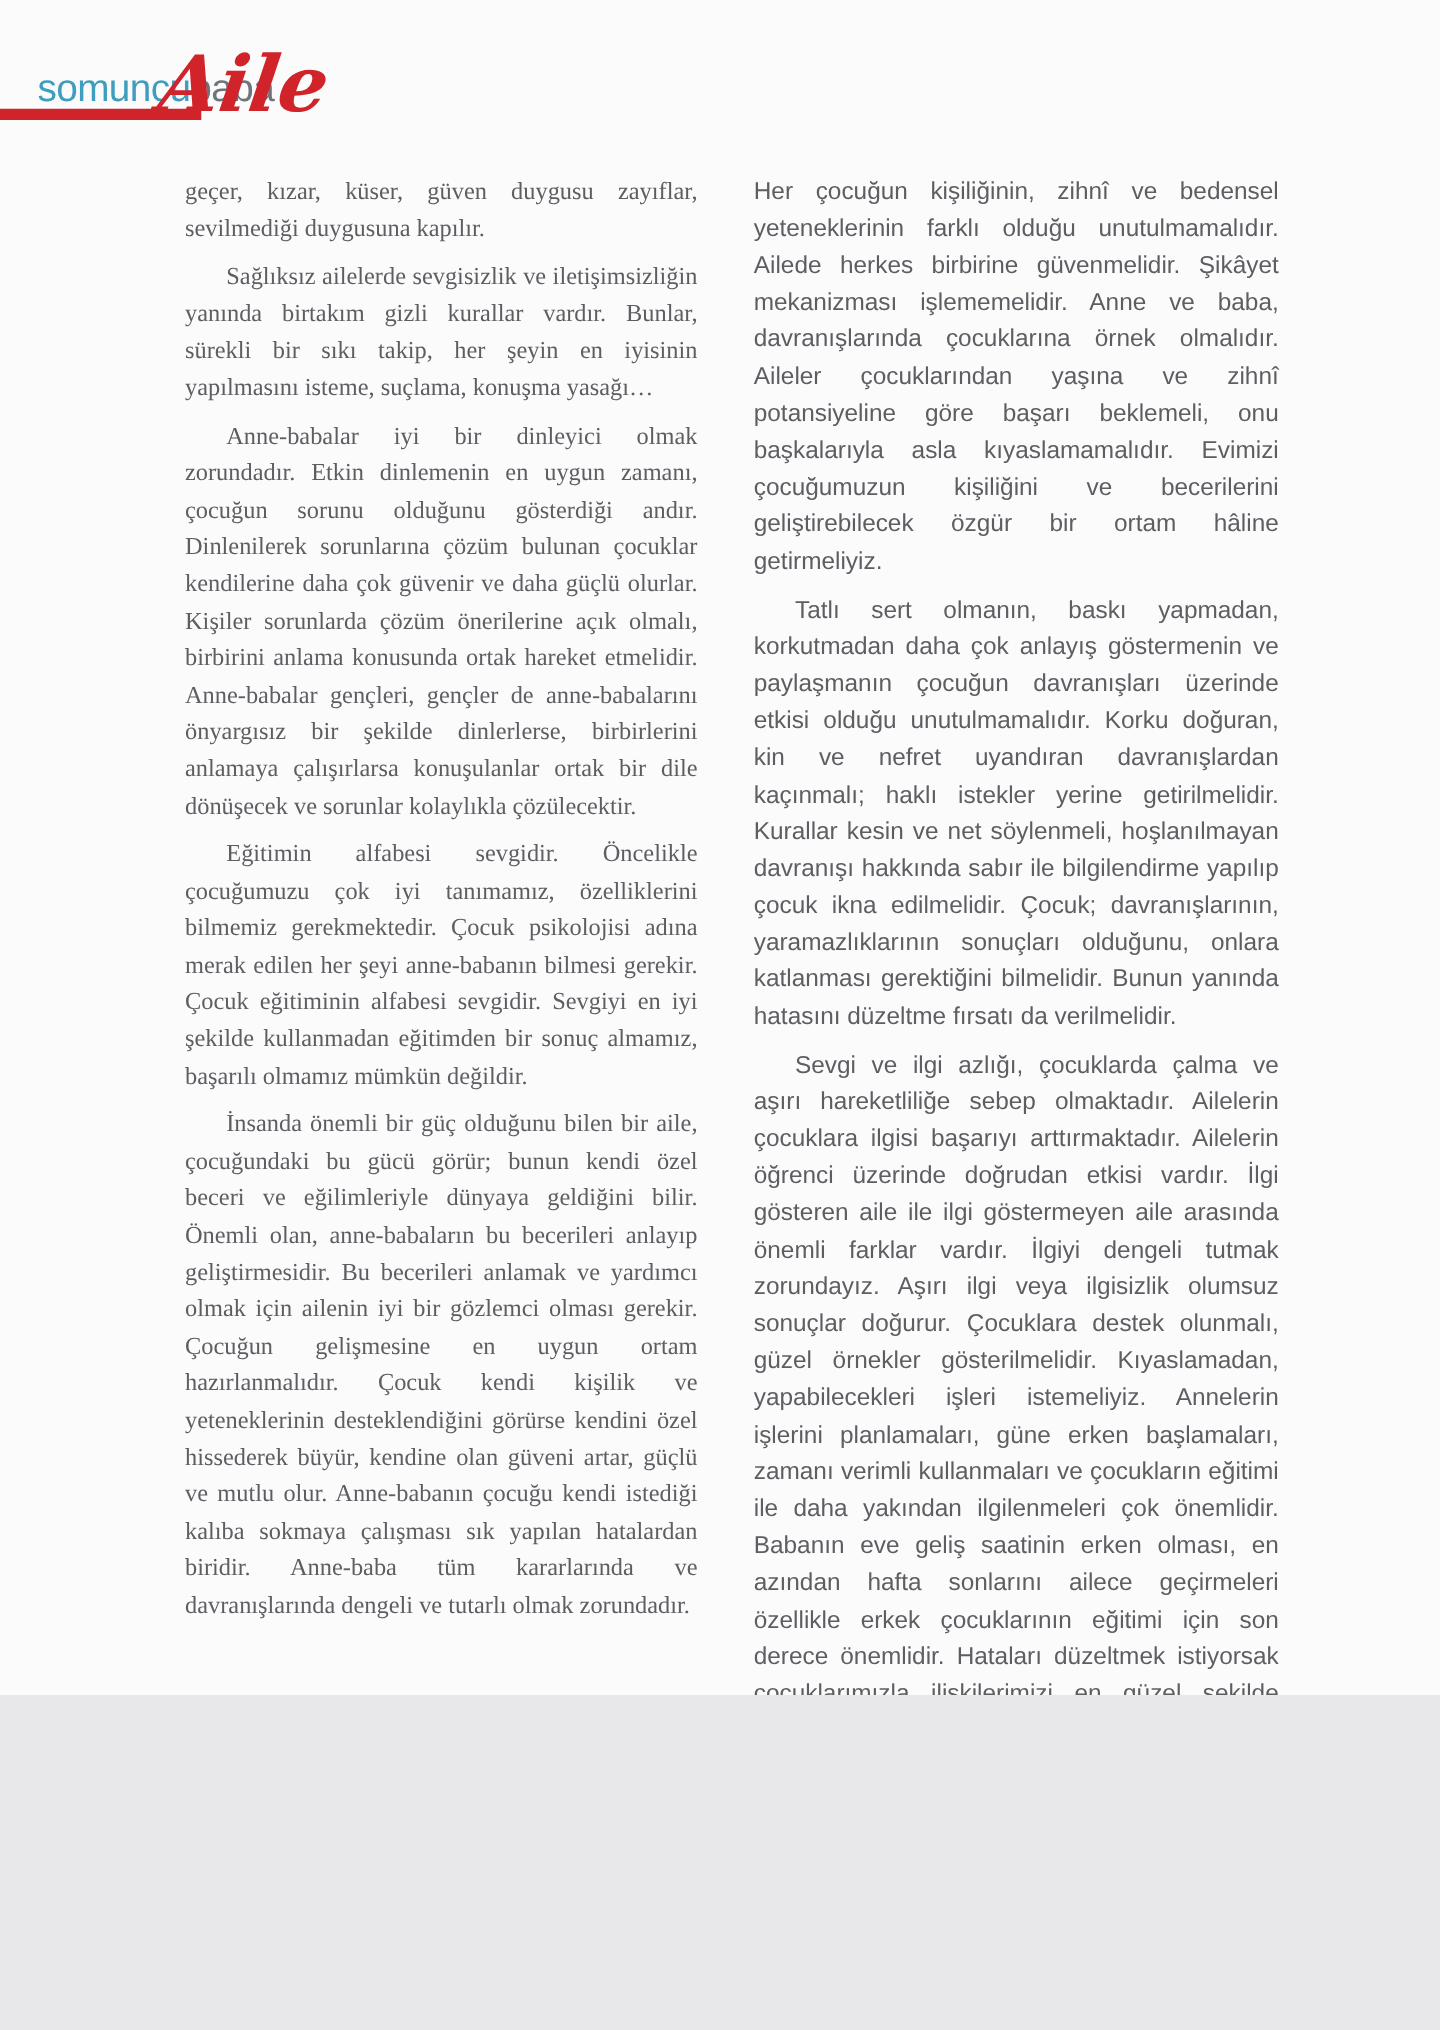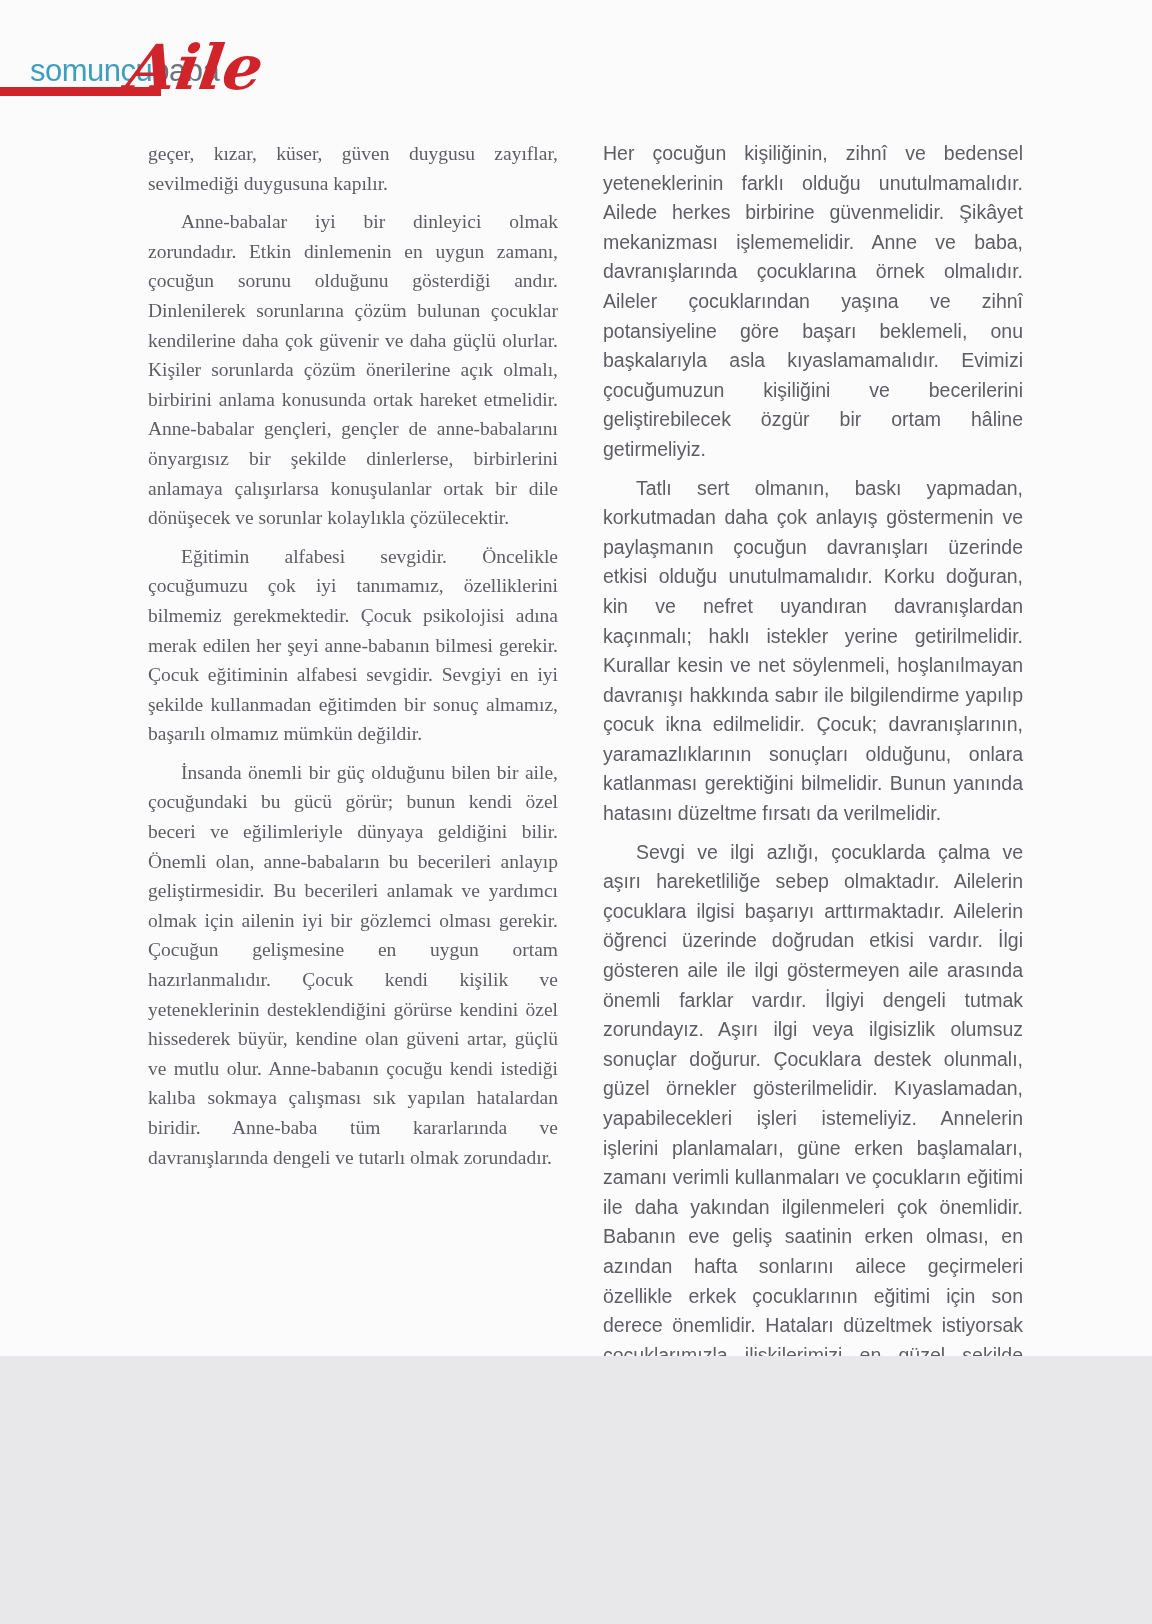--- a/index.html
+++ b/index.html
@@ -82,20 +82,21 @@
 
   <header>
     <div class="masthead-rule"></div>
     <div class="brand-text"><span class="brand-1">somuncu</span><span class="brand-2">baba</span></div>
     <div class="brand-aile">Aile</div>
   </header>
 
   <main>
     <section class="col col-left">
       <p class="cont">geçer, kızar, küser, güven duygusu zayıflar, sevilmediği duygusuna kapılır.</p>
+      <p>Sağlıksız ailelerde sevgisizlik ve iletişimsizliğin yanında birtakım gizli kurallar vardır. Bunlar, sürekli bir sıkı takip, her şeyin en iyisinin yapılmasını isteme, suçlama, konuşma yasağı…</p>
       <p>Anne-babalar iyi bir dinleyici olmak zorundadır. Etkin dinlemenin en uygun zamanı, çocuğun sorunu olduğunu gösterdiği andır. Dinlenilerek sorunlarına çözüm bulunan çocuklar kendilerine daha çok güvenir ve daha güçlü olurlar. Kişiler sorunlarda çözüm önerilerine açık olmalı, birbirini anlama konusunda ortak hareket etmelidir. Anne-babalar gençleri, gençler de anne-babalarını önyargısız bir şekilde dinlerlerse, birbirlerini anlamaya çalışırlarsa konuşulanlar ortak bir dile dönüşecek ve sorunlar kolaylıkla çözülecektir.</p>
       <p>Eğitimin alfabesi sevgidir. Öncelikle çocuğumuzu çok iyi tanımamız, özelliklerini bilmemiz gerekmektedir. Çocuk psikolojisi adına merak edilen her şeyi anne-babanın bilmesi gerekir. Çocuk eğitiminin alfabesi sevgidir. Sevgiyi en iyi şekilde kullanmadan eğitimden bir sonuç almamız, başarılı olmamız mümkün değildir.</p>
       <p>İnsanda önemli bir güç olduğunu bilen bir aile, çocuğundaki bu gücü görür; bunun kendi özel beceri ve eğilimleriyle dünyaya geldiğini bilir. Önemli olan, anne-babaların bu becerileri anlayıp geliştirmesidir. Bu becerileri anlamak ve yardımcı olmak için ailenin iyi bir gözlemci olması gerekir. Çocuğun gelişmesine en uygun ortam hazırlanmalıdır. Çocuk kendi kişilik ve yeteneklerinin desteklendiğini görürse kendini özel hissederek büyür, kendine olan güveni artar, güçlü ve mutlu olur. Anne-babanın çocuğu kendi istediği kalıba sokmaya çalışması sık yapılan hatalardan biridir. Anne-baba tüm kararlarında ve davranışlarında dengeli ve tutarlı olmak zorundadır.</p>
     </section>
 
     <section class="col col-right">
       <p class="cont">Her çocuğun kişiliğinin, zihnî ve bedensel yeteneklerinin farklı olduğu unutulmamalıdır. Ailede herkes birbirine güvenmelidir. Şikâyet mekanizması işlememelidir. Anne ve baba, davranışlarında çocuklarına örnek olmalıdır. Aileler çocuklarından yaşına ve zihnî potansiyeline göre başarı beklemeli, onu başkalarıyla asla kıyaslamamalıdır. Evimizi çocuğumuzun kişiliğini ve becerilerini geliştirebilecek özgür bir ortam hâline getirmeliyiz.</p>
       <p>Tatlı sert olmanın, baskı yapmadan, korkutmadan daha çok anlayış göstermenin ve paylaşmanın çocuğun davranışları üzerinde etkisi olduğu unutulmamalıdır. Korku doğuran, kin ve nefret uyandıran davranışlardan kaçınmalı; haklı istekler yerine getirilmelidir. Kurallar kesin ve net söylenmeli, hoşlanılmayan davranışı hakkında sabır ile bilgilendirme yapılıp çocuk ikna edilmelidir. Çocuk; davranışlarının, yaramazlıklarının sonuçları olduğunu, onlara katlanması gerektiğini bilmelidir. Bunun yanında hatasını düzeltme fırsatı da verilmelidir.</p>
       <p>Sevgi ve ilgi azlığı, çocuklarda çalma ve aşırı hareketliliğe sebep olmaktadır. Ailelerin çocuklara ilgisi başarıyı arttırmaktadır. Ailelerin öğrenci üzerinde doğrudan etkisi vardır. İlgi gösteren aile ile ilgi göstermeyen aile arasında önemli farklar vardır. İlgiyi dengeli tutmak zorundayız. Aşırı ilgi veya ilgisizlik olumsuz sonuçlar doğurur. Çocuklara destek olunmalı, güzel örnekler gösterilmelidir. Kıyaslamadan, yapabilecekleri işleri istemeliyiz. Annelerin işlerini planlamaları, güne erken başlamaları, zamanı verimli kullanmaları ve çocukların eğitimi ile daha yakından ilgilenmeleri çok önemlidir. Babanın eve geliş saatinin erken olması, en azından hafta sonlarını ailece geçirmeleri özellikle erkek çocuklarının eğitimi için son derece önemlidir. Hataları düzeltmek istiyorsak çocuklarımızla ilişkilerimizi en güzel şekilde yürütmemiz gerekli. Huzur ve mutluluk dolu bir aile yuvasında yaşamamız duasıyla…</p>
     </section>

